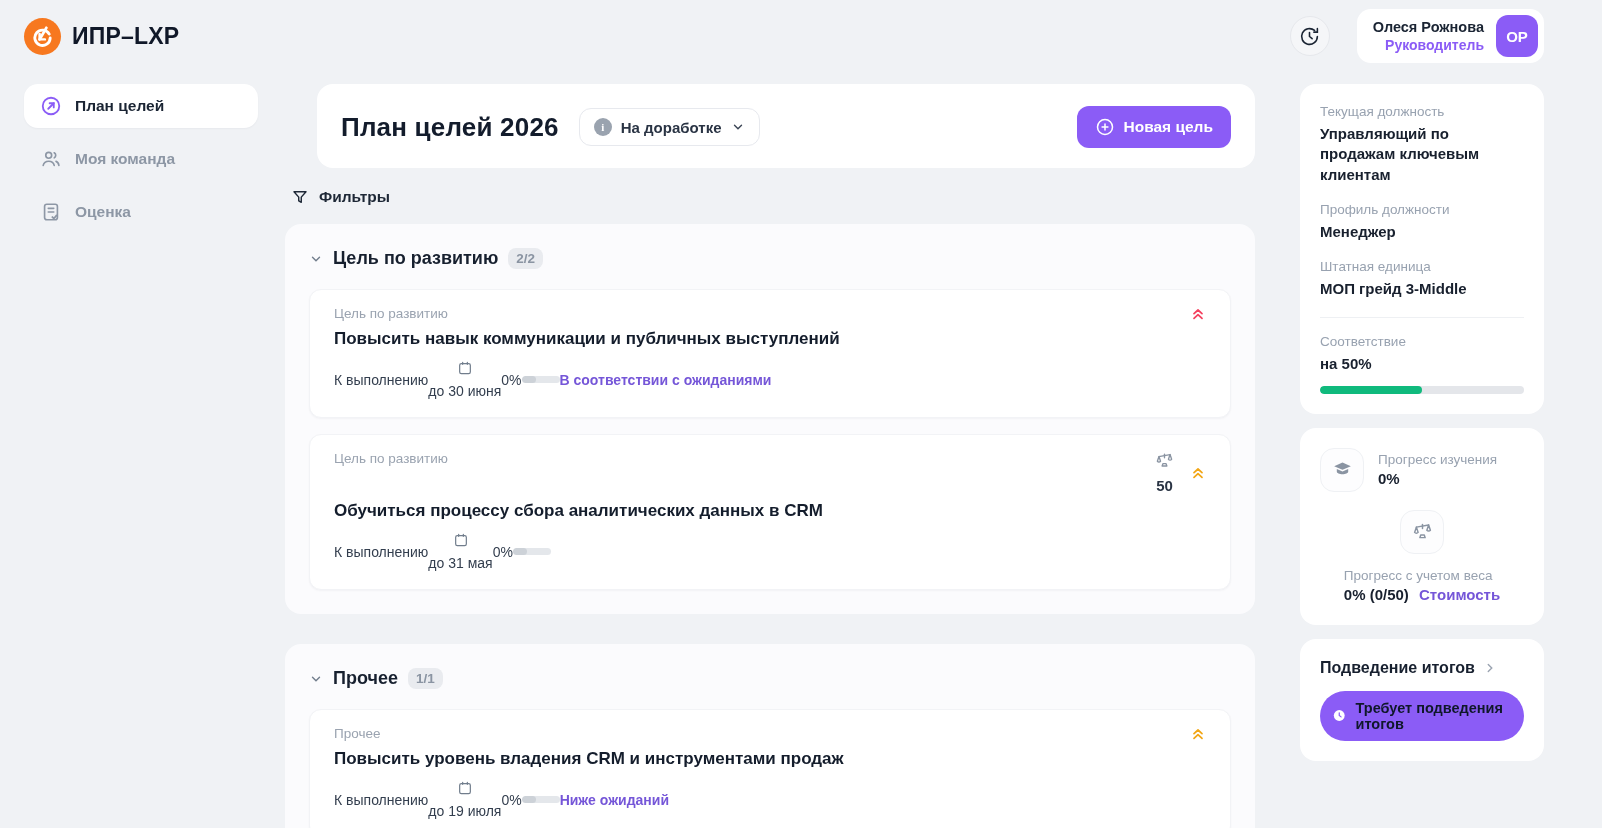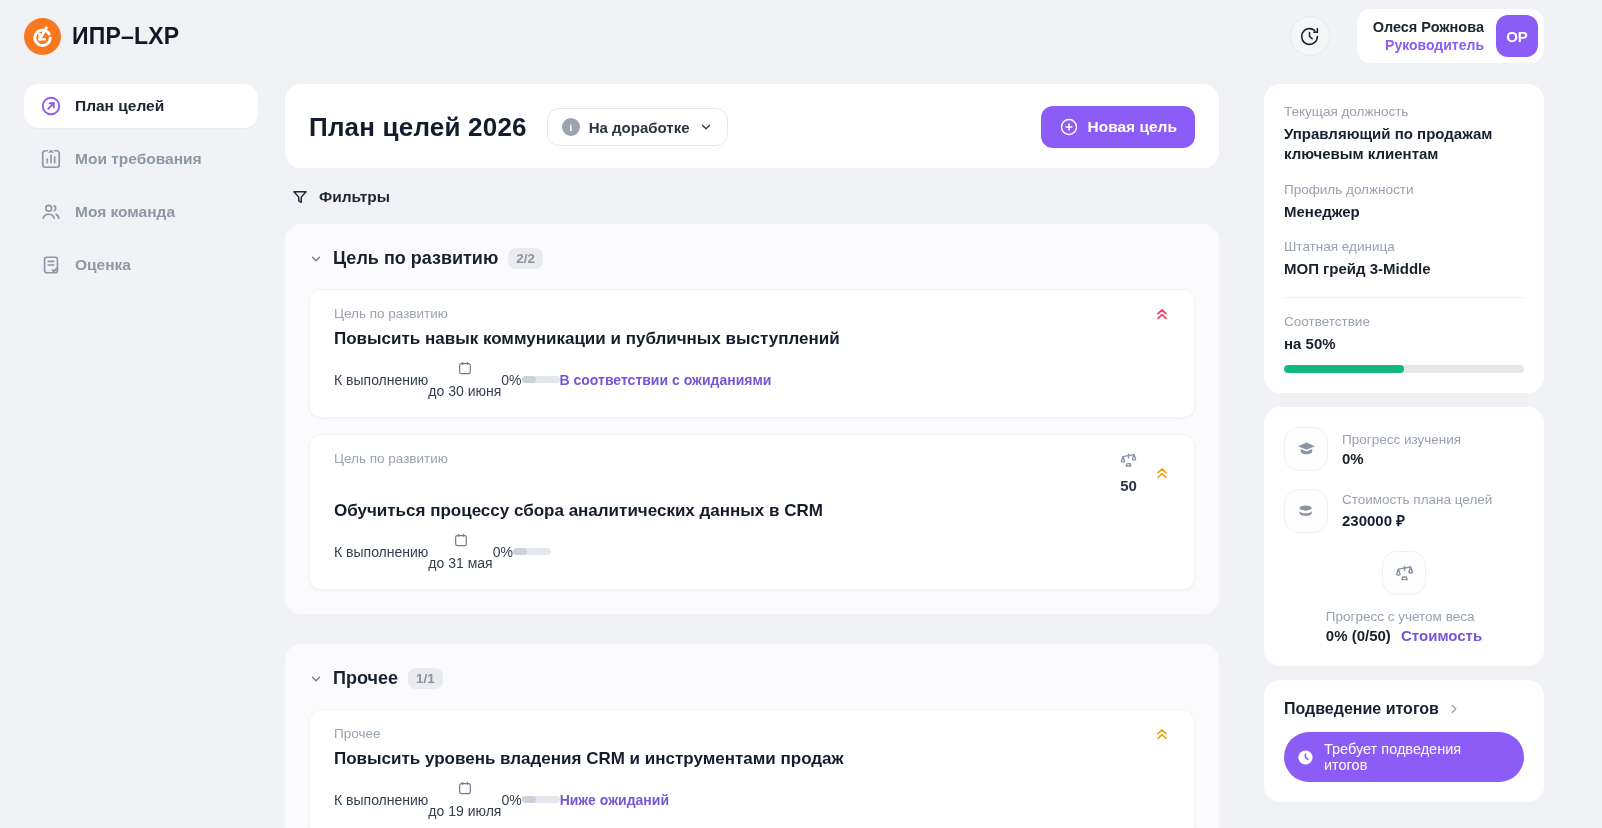--- a/index.html
+++ b/index.html
@@ -21,29 +21,29 @@
   .user-pill { background:#fff; border-radius:14px; padding:6px 6px 6px 16px; display:flex; align-items:center; gap:12px; cursor:pointer; }
   .user-meta { text-align:right; }
   .user-name { font-size:14.5px; font-weight:700; color:#1A2433; }
   .user-role { font-size:14px; font-weight:700; color:#8B5CF6; margin-top:2px; }
   .avatar { width:42px; height:42px; border-radius:12px; background:#8B5CF6; color:#fff; font-size:15px; font-weight:700; display:flex; align-items:center; justify-content:center; }
 
   
   .content { display:flex; align-items:flex-start; padding:12px 58px 0 24px; }
   .sidebar { width:234px; flex:none; margin-right:27px; }
   .main { flex:1 1 auto; min-width:0; margin-right:45px; }
-  .rightcol { width:280px; flex:none; }
+  .rightcol { width:244px; flex:none; }
 
   
   .side-item { height:44px; border-radius:14px; display:flex; align-items:center; gap:13px; padding:0 16px; margin-bottom:9px; font-size:15.5px; font-weight:600; color:#8D97A5; cursor:pointer; }
   .side-item.active { background:#fff; color:#1A2433; box-shadow:0 1px 2px rgba(16,24,40,.04); }
   .side-item svg { flex:none; }
 
   
-  .card { background:#fff; border-radius:16px; }
+  .card { background:#fff; border-radius:16px;margin-left:32px; }
   .header-card { padding:22px 24px 20px; }
   .header-row { display:flex; align-items:center; }
   .page-title { font-size:26px; font-weight:800; color:#131C2C; letter-spacing:.2px; }
   .status-dd { margin-left:20px; display:flex; align-items:center; gap:9px; border:1px solid #E7E9EE; border-radius:12px; padding:9px 14px; font-size:15px; font-weight:600; color:#2A3444; cursor:pointer; background:#fff; }
   .info-dot { width:18px; height:18px; border-radius:50%; background:#9AA3AF; color:#fff; font-size:11px; font-weight:700; display:flex; align-items:center; justify-content:center; font-family:"Liberation Serif", serif; }
   .new-goal-btn { margin-left:auto; display:flex; align-items:center; gap:9px; background:#8b5cf6; color:#fff; border:none; border-radius:12px; padding:11px 18px; font-size:15.5px; font-weight:700; cursor:pointer; font-family:inherit; }
   .tabs { display:flex; align-items:center; gap:8px; margin-top:18px; }
   .tab { padding:10px 16px; border-radius:10px; font-size:15px; font-weight:700; color:#98A1AE; cursor:pointer; }
   .tab.active { background:#F1F2F5; color:#1A2433; }
 
@@ -77,21 +77,21 @@
   .divider { height:1px; background:#EEF0F3; margin:18px 0 16px; }
   .bar { height:8px; border-radius:5px; background:#E4E6EA; margin-top:11px; overflow:hidden; }
   .bar-fill { height:100%; border-radius:5px; background:#10BA7D; }
   .stat-row { display:flex; align-items:center; gap:14px; margin-bottom:18px; }
   .stat-row:last-child { margin-bottom:2px;flex-direction:column; }
   .stat-icon { width:44px; height:44px; flex:none; border-radius:14px; border:1px solid #EFF1F4; background:#FDFDFE; display:flex; align-items:center; justify-content:center; }
   .stat-label { font-size:13.5px; color:#98A2B0; font-weight:500; }
   .stat-value { font-size:15px; font-weight:700; color:#18202E; margin-top:3px; }
   .link { color:#7556D8; font-weight:600; cursor:pointer; }
   .summary-head { display:flex; align-items:center; gap:8px; font-size:16px; font-weight:800; color:#17202F; cursor:pointer; }
-  .summary-badge { margin-top:14px; display:inline-flex; align-items:center; gap:9px; background:#8B5CF6; color:#ffffff; border-radius:999px; padding:9px 16px 9px 12px; font-size:14.5px; font-weight:400; }
+  .summary-badge { margin-top:14px; display:inline-flex; align-items:center; gap:9px; background:#8B5CF6; color:#0f172a; border-radius:999px; padding:9px 16px 9px 12px; font-size:14.5px; font-weight:700; }
 </style>
 </head>
 <body>
 
 <div class="topbar">
   <div class="logo">
     <span class="logo-mark">
       <svg width="23" height="23" viewBox="0 0 24 24" fill="none" stroke="#fff" stroke-width="3" stroke-linecap="round">
         <path d="M19 9.5a8 8 0 1 0 1 4"></path>
         <path d="M16 3 L9 15"></path>
@@ -121,30 +121,20 @@
 <div class="content">
 
   <div class="sidebar">
     <div class="side-item active">
       <svg width="22" height="22" viewBox="0 0 24 24" fill="none" stroke="#8B5CF6" stroke-width="2" stroke-linecap="round">
         <circle cx="12" cy="12" r="9"></circle>
         <path d="M9 15 L15 9"></path>
         <path d="M10.5 9 H15 V13.5"></path>
       </svg>
       <span>План целей</span>
-    </div>
-    <div class="side-item">
-      <svg width="22" height="22" viewBox="0 0 24 24" fill="none" stroke="#8D97A5" stroke-width="1.8" stroke-linecap="round">
-        <path d="M8 3H6a3 3 0 0 0-3 3v12a3 3 0 0 0 3 3h12a3 3 0 0 0 3-3V6a3 3 0 0 0-3-3h-2"></path>
-        <path d="M8 16v-4"></path>
-          <path d="M12 16V8"></path>
-          <path d="M16 16v-6"></path>
-        <path d="M10.2 4.8 12 3l1.8 1.8"></path>
-      </svg>
-      <span>Мои требования</span>
     </div>
     <div class="side-item">
       <svg width="22" height="22" viewBox="0 0 24 24" fill="none" stroke="#8D97A5" stroke-width="1.8" stroke-linecap="round">
         <circle cx="9.5" cy="8" r="3.2"></circle>
         <path d="M3.5 19c.6-3 3-4.6 6-4.6s5.4 1.6 6 4.6"></path>
         <path d="M15.5 5.2a3.2 3.2 0 0 1 0 5.6"></path>
         <path d="M17.5 14.6c1.7.6 2.8 2 3.1 4.4"></path>
       </svg>
       <span>Моя команда</span>
     </div>
@@ -327,32 +317,20 @@
             <path d="M5.5 11.5v3.2c0 1.5 2.9 2.8 6.5 2.8s6.5-1.3 6.5-2.8v-3.2l-6.5 2.9Z"></path>
           </svg>
         </div>
         <div>
           <div class="stat-label">Прогресс изучения</div>
           <div class="stat-value">0%</div>
         </div>
       </div>
       <div class="stat-row">
         <div class="stat-icon">
-          <svg width="21" height="21" viewBox="0 0 24 24" fill="#8A94A2">
-            <ellipse cx="11" cy="8" rx="7" ry="3"></ellipse>
-            <path d="M4 11c0 1.7 3.1 3 7 3s7-1.3 7-3v3c0 1.7-3.1 3-7 3s-7-1.3-7-3Z"></path>
-          </svg>
-        </div>
-        <div>
-          <div class="stat-label">Стоимость плана целей</div>
-          <div class="stat-value">230000 ₽</div>
-        </div>
-      </div>
-      <div class="stat-row">
-        <div class="stat-icon">
           <svg width="21" height="21" viewBox="0 0 24 24" fill="none" stroke="#8A94A2" stroke-width="1.7" stroke-linecap="round" stroke-linejoin="round">
             <path d="M12 4v4.5"></path>
               <path d="M5 7l14-2.5"></path>
             <path d="M5 7 3 13a2.6 2.6 0 0 0 4 0L5 7Z"></path>
             <path d="M19 4.5 17 10.5a2.6 2.6 0 0 0 4 0l-2-6Z"></path>
             <path d="M9 19h6l-1-3h-4Z"></path>
           </svg>
         </div>
         <div>
           <div class="stat-label">Прогресс с учетом веса</div>

